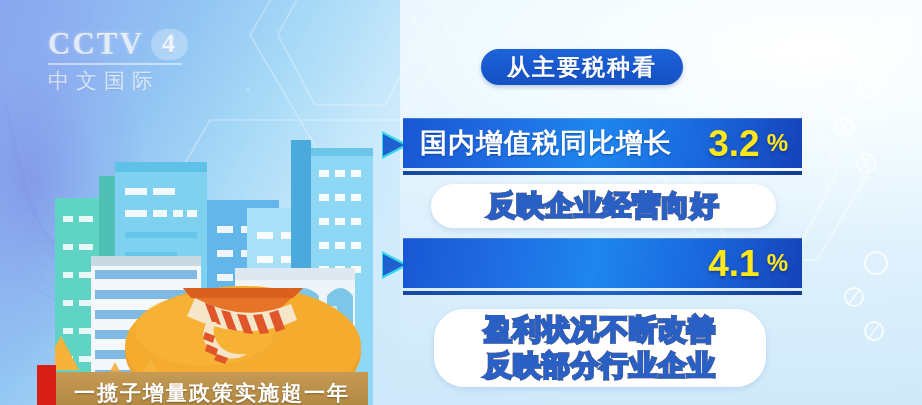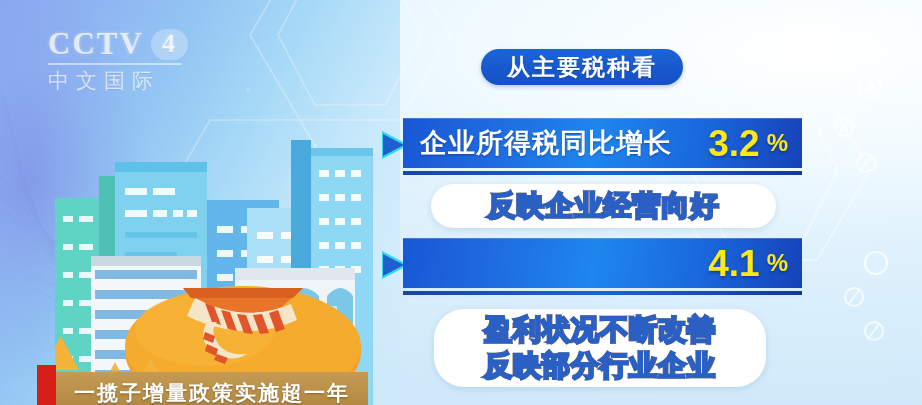--- a/index.html
+++ b/index.html
@@ -394,21 +394,21 @@
   <div class="title-pill">
     <span>从主要税种看</span>
   </div>
 
   <div class="stat-row r1">
     <svg class="arrow" viewBox="0 0 34 34">
       <path d="M4 3 L31 17 L4 31 Z" fill="#35d8e8"></path>
       <path d="M5 6 L26 17 L5 28 Z" fill="#1f5fd0"></path>
     </svg>
     <div class="bar">
-      <span class="bar-label">企业所得税同比增长</span>
+      <span class="bar-label">国内增值税同比增长</span>
       <span class="bar-num">3.2</span>
       <span class="bar-unit">%</span>
     </div>
   </div>
 
   <div class="note-pill n1">
     <div class="note-txt">反映企业经营向好</div>
   </div>
 
   <div class="stat-row r2">

